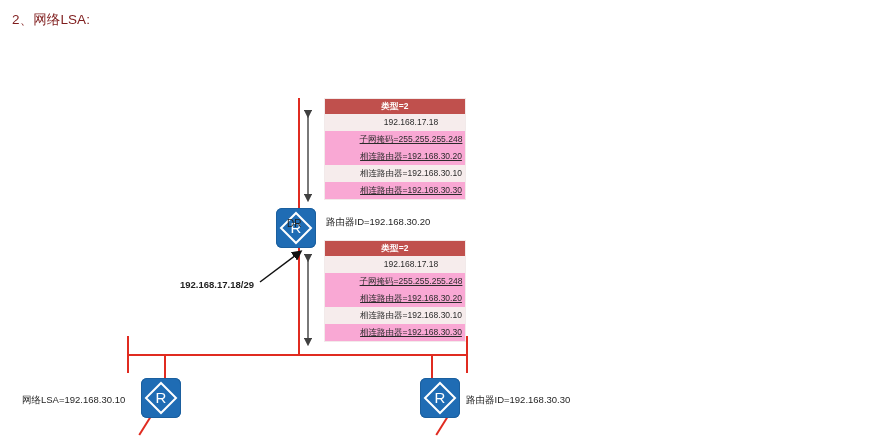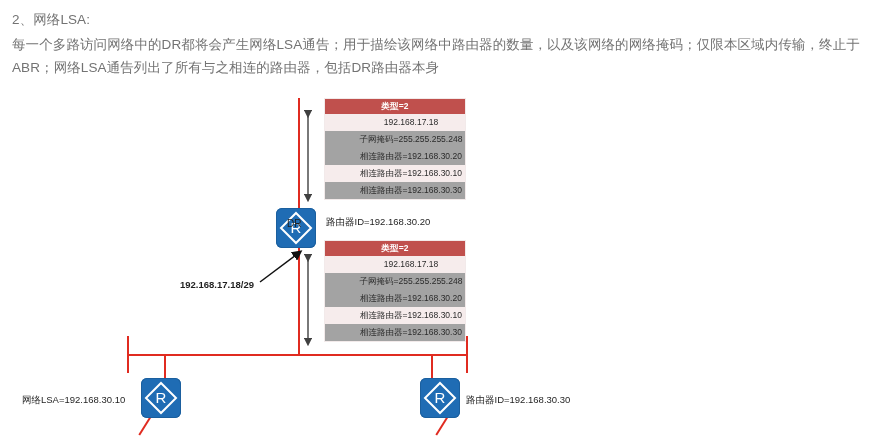--- a/index.html
+++ b/index.html
@@ -19,21 +19,21 @@
   
   #text-block {
     position: absolute;
     left: 12px;
     top: 8px;
     width: 850px;
   }
   .para {
     font-size: 13.5px;
     line-height: 23px;
-    color: #737373;
+    color: #7f1d1d;
     letter-spacing: 0.1px;
   }
   #heading-line { margin-bottom: 2px; }
 
   
   #diagram {
     position: absolute;
     left: 0;
     top: 88px;
     width: 875px;
@@ -65,21 +65,21 @@
     height: 17px;
     line-height: 17px;
     font-size: 8.5px;
     text-align: center;
     color: #2b2b2b;
     white-space: nowrap;
     overflow: hidden;
     padding-left: 32px;
   }
   .lsa-row.shade-a { background: #f6ecec; }
-  .lsa-row.shade-b { background: #a3a3a3; }
+  .lsa-row.shade-b { background: #f9a8d4; text-decoration: underline; }
 
   
   .diagram-label {
     position: absolute;
     font-size: 9.5px;
     color: #1f1f1f;
     white-space: nowrap;
   }
   #label-dr {
     left: 248px;
@@ -162,21 +162,20 @@
     top: 160px;
     width: 48px;
     height: 36px;
   }
 </style>
 </head>
 <body>
 
 <div id="text-block">
   <div id="heading-line" class="para">2、网络LSA:</div>
-  <div id="body-line" class="para">每一个多路访问网络中的DR都将会产生网络LSA通告；用于描绘该网络中路由器的数量，以及该网络的网络掩码；仅限本区域内传输，终止于ABR；网络LSA通告列出了所有与之相连的路由器，包括DR路由器本身</div>
 </div>
 
 <div id="diagram">
 
   <div class="red-line v-red" id="bus-vertical-main"></div>
   <div class="red-line h-red" id="bus-horizontal"></div>
   <div class="red-line v-red" id="bus-tick-left"></div>
   <div class="red-line v-red" id="bus-tick-right"></div>
   <div class="red-line v-red" id="drop-left"></div>
   <div class="red-line v-red" id="drop-right"></div>

